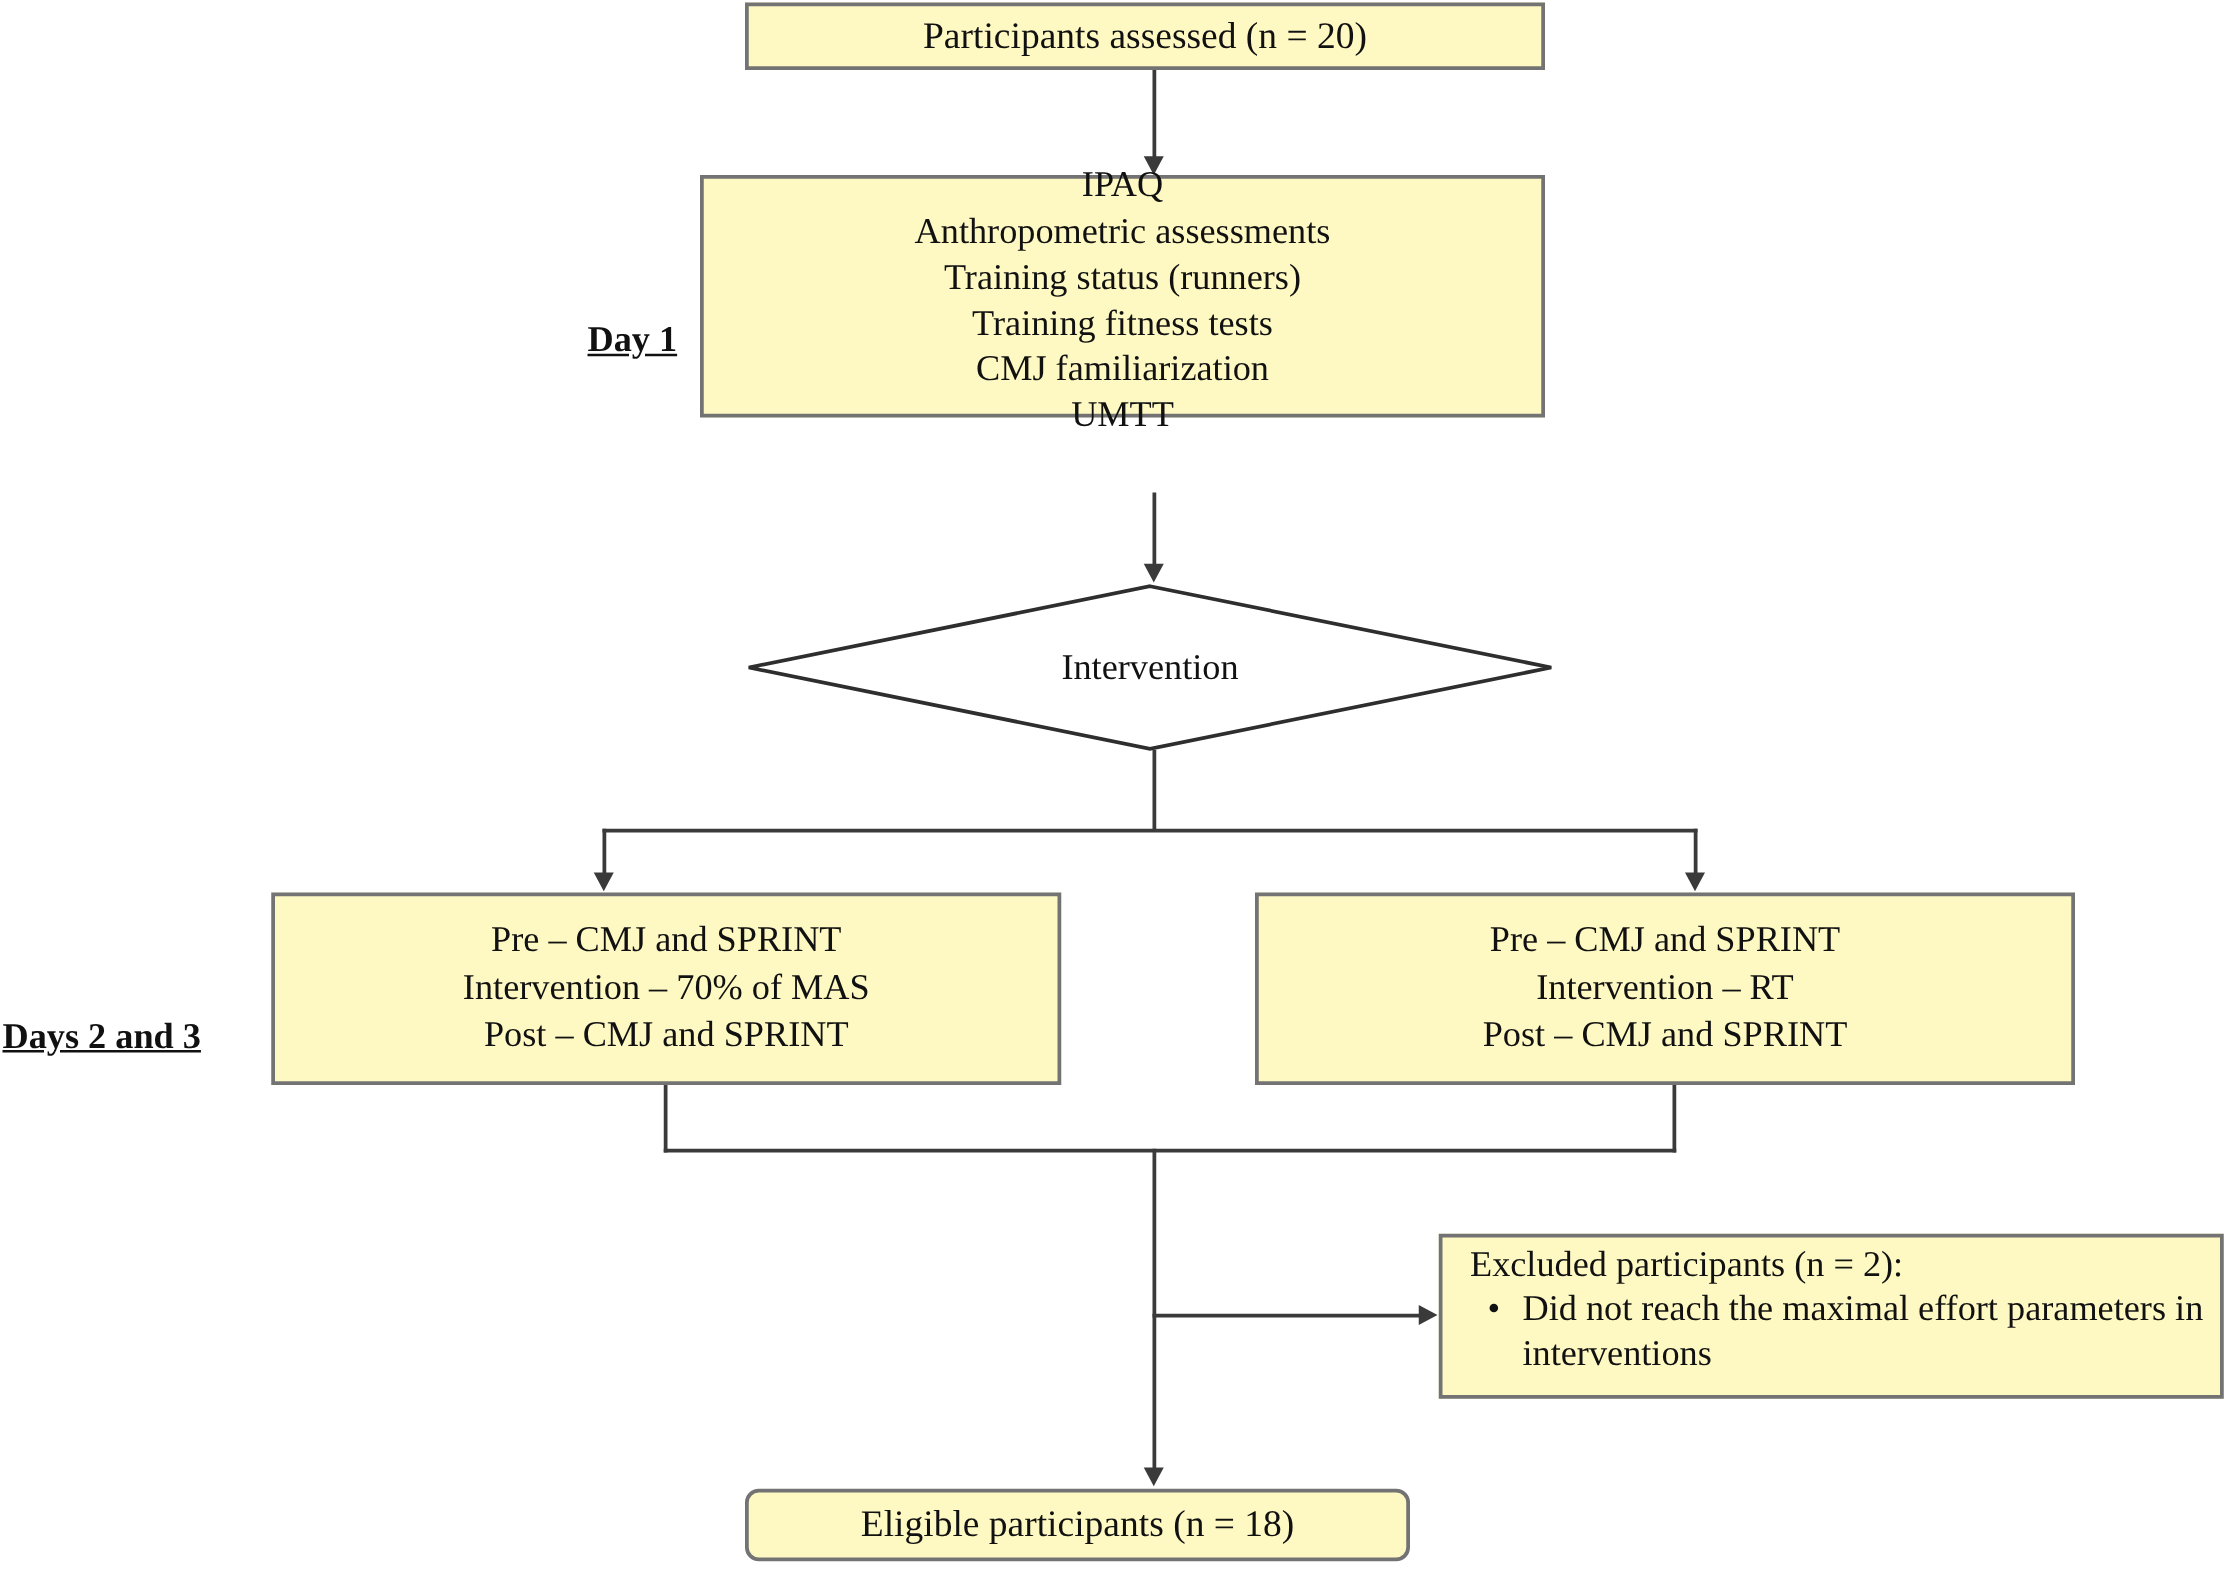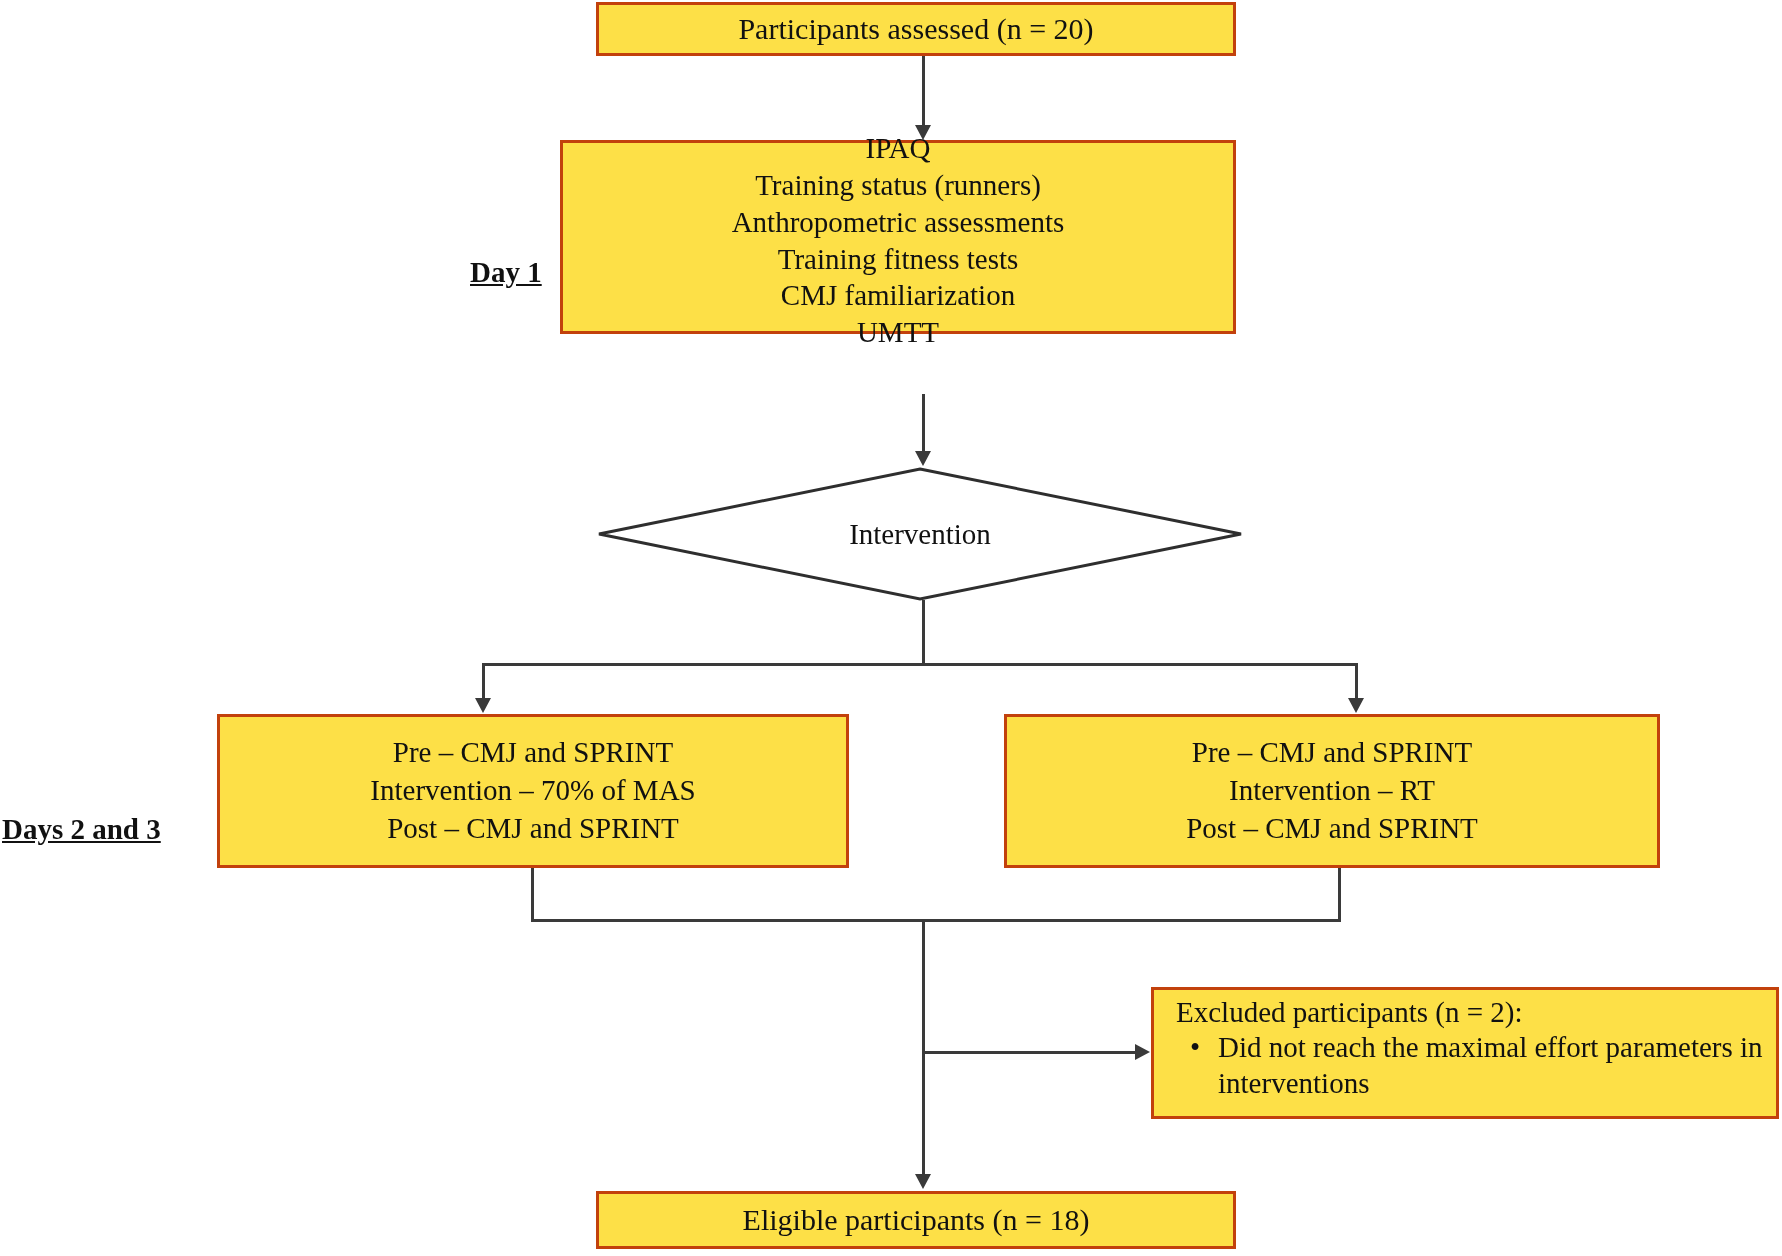--- a/index.html
+++ b/index.html
@@ -16,22 +16,22 @@
     width: 1782px;
     height: 1256px;
     background: #ffffff;
     overflow: hidden;
   }
 
   
   .node {
     position: absolute;
     box-sizing: border-box;
-    background: #fde047;
-    border: 3px solid #c2410c;
+    background: #fef9c3;
+    border: 3px solid #737373;
     display: flex;
     flex-direction: column;
     align-items: center;
     justify-content: center;
   }
   .node .line {
     display: block;
     white-space: nowrap;
     text-align: center;
     line-height: 1.28;
@@ -79,21 +79,21 @@
   #box-excluded .exc-bullet .dot {
     width: 42px;
     flex: 0 0 42px;
     text-align: left;
     padding-left: 14px;
     box-sizing: border-box;
   }
   #box-excluded .exc-bullet .txt { text-align: left; }
 
   #box-eligible {
-    left: 596px;  top: 1191px; width: 640px;  height: 58px;
+    left: 596px;  top: 1191px; width: 532px;  height: 58px; border-radius: 11px;
   }
   #box-eligible .line { font-size: 30px; }
 
   
   #diamond-wrap {
     position: absolute;
     left: 597px; top: 467px;
     width: 646px; height: 134px;
   }
   #diamond-wrap svg { display: block; }
@@ -172,22 +172,22 @@
     <span class="line">Participants assessed (n = 20)</span>
   </div>
 
   <div class="vline" id="c1-v"></div>
   <div class="arrow-down" id="c1-a"></div>
 
   <div class="lane-label" id="label-day1">Day 1</div>
 
   <div class="node" id="box-day1">
     <span class="line">IPAQ</span>
+    <span class="line">Anthropometric assessments</span>
     <span class="line">Training status (runners)</span>
-    <span class="line">Anthropometric assessments</span>
     <span class="line">Training fitness tests</span>
     <span class="line">CMJ familiarization</span>
     <span class="line">UMTT</span>
   </div>
 
   <div class="vline" id="c2-v"></div>
   <div class="arrow-down" id="c2-a"></div>
 
   <div id="diamond-wrap">
     <svg width="646" height="134" viewBox="0 0 646 134">

